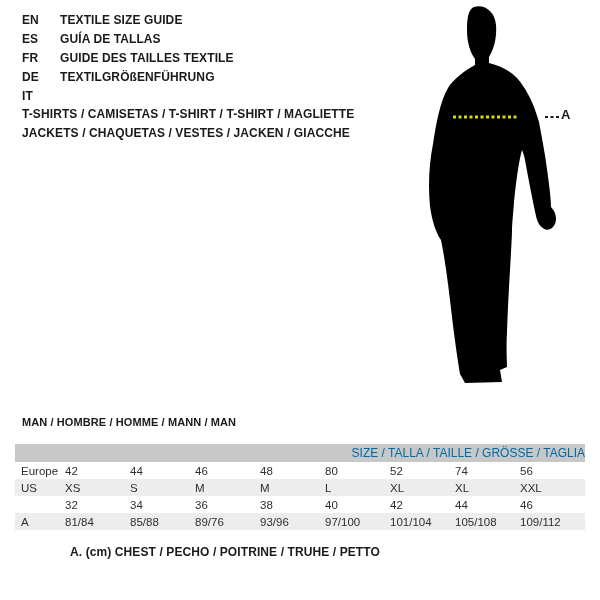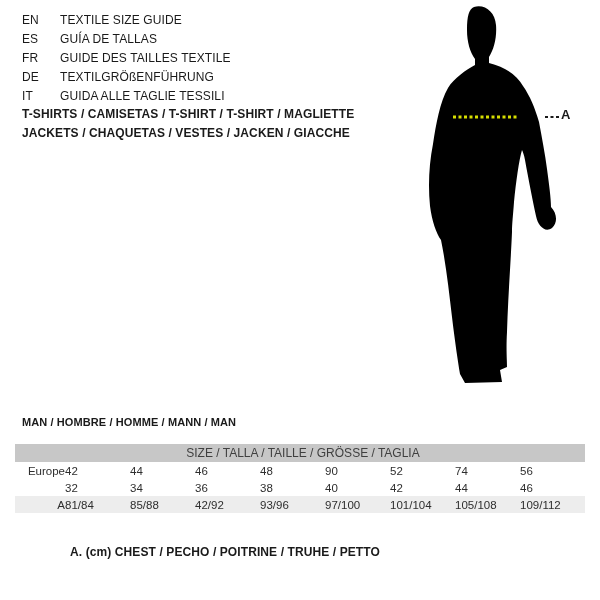--- a/index.html
+++ b/index.html
@@ -8,44 +8,44 @@
     position:relative;
     background:#ffffff;
     font-family:"Liberation Sans", sans-serif;
     color:#1a1a1a;
     overflow:hidden;
   }
   .abs { position:absolute; }
 
   
   .lang-block { left:22px; top:11px; }
-  .lang-row { display:flex; line-height:19px; font-size:12px; font-weight:normal; letter-spacing:0.1px; }
+  .lang-row { display:flex; line-height:19px; font-size:12px; font-weight:bold; letter-spacing:0.1px; }
   .lang-code { width:38px; }
 
   
   .products { left:22px; top:105px; font-size:12px; font-weight:bold; line-height:19px; letter-spacing:0.1px; }
 
   
   .figure-wrap { left:408px; top:2px; width:165px; height:400px; }
   .a-label { left:561px; top:107px; font-size:13px; font-weight:bold; }
 
   
   .section-title { left:22px; top:416px; font-size:11px; font-weight:bold; letter-spacing:0.1px; }
 
   
   table.size-table {
     position:absolute; left:15px; top:444px; width:570px;
     border-collapse:collapse; font-size:11.5px; color:#2e2e2e;
   }
   table.size-table th {
-    text-align:center; font-weight:normal; font-size:12px; color:#404040;
+    text-align:right; font-weight:normal; font-size:12px; color:#0369a1;
     padding:2px 0 2px 6px; height:17px;margin-left:48px;
   }
   table.size-table td { height:17px; font-weight:normal; }
-  table.size-table td.rowlabel { text-align:right; padding-left:6px; }
+  table.size-table td.rowlabel { text-align:left; padding-left:6px; }
 
   
   .footnote { left:22px; top:545px; font-size:12px; font-weight:bold; letter-spacing:0.1px;margin-left:48px; }
 </style>
 </head>
 <body>
 
 <div class="abs lang-block">
     <div class="lang-row">
       <span class="lang-code">EN</span>
@@ -58,21 +58,20 @@
     <div class="lang-row">
       <span class="lang-code">FR</span>
       <span>GUIDE DES TAILLES TEXTILE</span>
     </div>
     <div class="lang-row">
       <span class="lang-code">DE</span>
       <span>TEXTILGRÖßENFÜHRUNG</span>
     </div>
     <div class="lang-row">
       <span class="lang-code">IT</span>
-      <span>GUIDA ALLE TAGLIE TESSILI</span>
     </div>
   </div>
 
 <div class="abs products">
   <div>T-SHIRTS / CAMISETAS / T-SHIRT / T-SHIRT / MAGLIETTE</div>
   <div>JACKETS / CHAQUETAS / VESTES / JACKEN / GIACCHE</div>
 </div>
 
 <div class="abs figure-wrap">
   <svg width="165" height="400" viewBox="0 0 165 400">
@@ -121,41 +120,52 @@
       <th colspan="9" style="background: rgb(199, 199, 199);">SIZE / TALLA / TAILLE / GRÖSSE / TAGLIA</th>
     </tr>
   </thead>
   <tbody>
       <tr>
         <td class="rowlabel">Europe</td>
         <td>42</td>
         <td>44</td>
         <td>46</td>
         <td>48</td>
-        <td>90</td>
+        <td>80</td>
         <td>52</td>
         <td>74</td>
         <td>56</td>
+      </tr>
+      <tr style="background: rgb(237, 237, 237);">
+        <td class="rowlabel">US</td>
+        <td>XS</td>
+        <td>S</td>
+        <td>M</td>
+        <td>M</td>
+        <td>L</td>
+        <td>XL</td>
+        <td>XL</td>
+        <td>XXL</td>
       </tr>
       <tr>
         <td class="rowlabel"></td>
         <td>32</td>
         <td>34</td>
         <td>36</td>
         <td>38</td>
         <td>40</td>
         <td>42</td>
         <td>44</td>
         <td>46</td>
       </tr>
       <tr style="background: rgb(237, 237, 237);">
         <td class="rowlabel">A</td>
         <td>81/84</td>
         <td>85/88</td>
-        <td>42/92</td>
+        <td>89/76</td>
         <td>93/96</td>
         <td>97/100</td>
         <td>101/104</td>
         <td>105/108</td>
         <td>109/112</td>
       </tr>
     </tbody>
 </table>
 
 <div class="abs footnote">A. (cm) CHEST / PECHO / POITRINE / TRUHE / PETTO</div>

